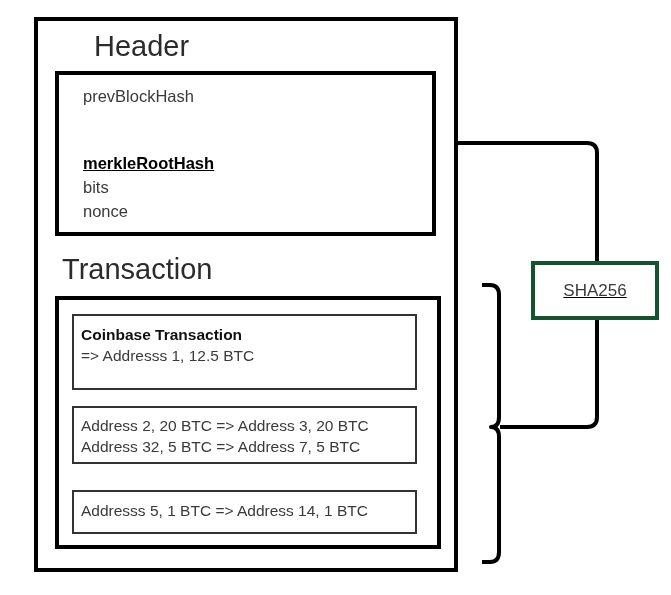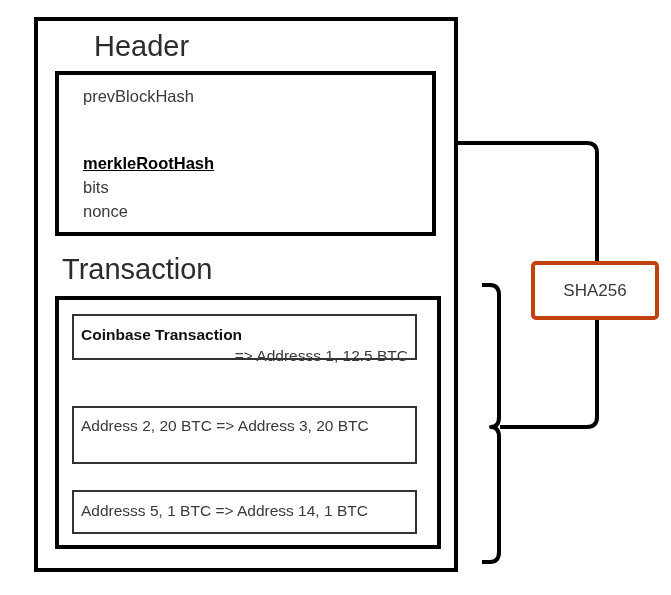--- a/index.html
+++ b/index.html
@@ -92,56 +92,57 @@
     background: #ffffff;
   }
   .tx-row {
     position: absolute;
     left: 13px;
     width: 345px;
     border: 2px solid #333333;
     box-sizing: border-box;
     background: #ffffff;
   }
-  #tx-row-0 { top: 14px; height: 46px; }
+  #tx-row-0 { top: 14px; height: 76px; }
   #tx-row-1 { top: 106px; height: 58px; }
   #tx-row-2 { top: 190px; height: 44px; }
 
   .tx-line {
     font-size: 15.5px;
     line-height: 21px;
     color: #3a3a3a;
     white-space: nowrap;
     padding: 0 7px;
   }
   .tx-line.bold {
     font-weight: bold;
     color: #111111;
   }
   .tx-line.right {
-    text-align: right;
+    text-align: left;
   }
   #tx-row-0 .tx-line:first-child { margin-top: 8px; }
   #tx-row-1 .tx-line:first-child { margin-top: 7px; }
   #tx-row-2 .tx-line:first-child { margin-top: 8px; }
 
   
   .sha-box {
     position: absolute;
     left: 531px;
     top: 261px;
     width: 128px;
     height: 59px;
-    border: 4px solid #c2410c;
-    border-radius: 5px;
+    border: 4px solid #14532d;
+    border-radius: 0;
     box-sizing: border-box;
     background: #ffffff;
     display: flex;
     align-items: center;
     justify-content: center;
+    text-decoration: underline;
   }
   .sha-label {
     font-size: 17px;
     color: #3a3a3a;
     white-space: nowrap;
   }
 </style>
 </head>
 <body>
 
@@ -176,20 +177,21 @@
 
   <div class="tx-container">
 
     <div class="tx-row" id="tx-row-0">
       <div class="tx-line bold">Coinbase Transaction</div>
       <div class="tx-line right">=&gt; Addresss 1, 12.5 BTC</div>
     </div>
 
     <div class="tx-row" id="tx-row-1">
       <div class="tx-line">Address 2, 20 BTC =&gt; Address 3, 20 BTC</div>
+      <div class="tx-line">Address 32, 5 BTC =&gt; Address 7, 5 BTC</div>
     </div>
 
     <div class="tx-row" id="tx-row-2">
       <div class="tx-line">Addresss 5, 1 BTC =&gt; Address 14, 1 BTC</div>
     </div>
 
   </div>
 
   <div class="sha-box">
     <span class="sha-label">SHA256</span>

